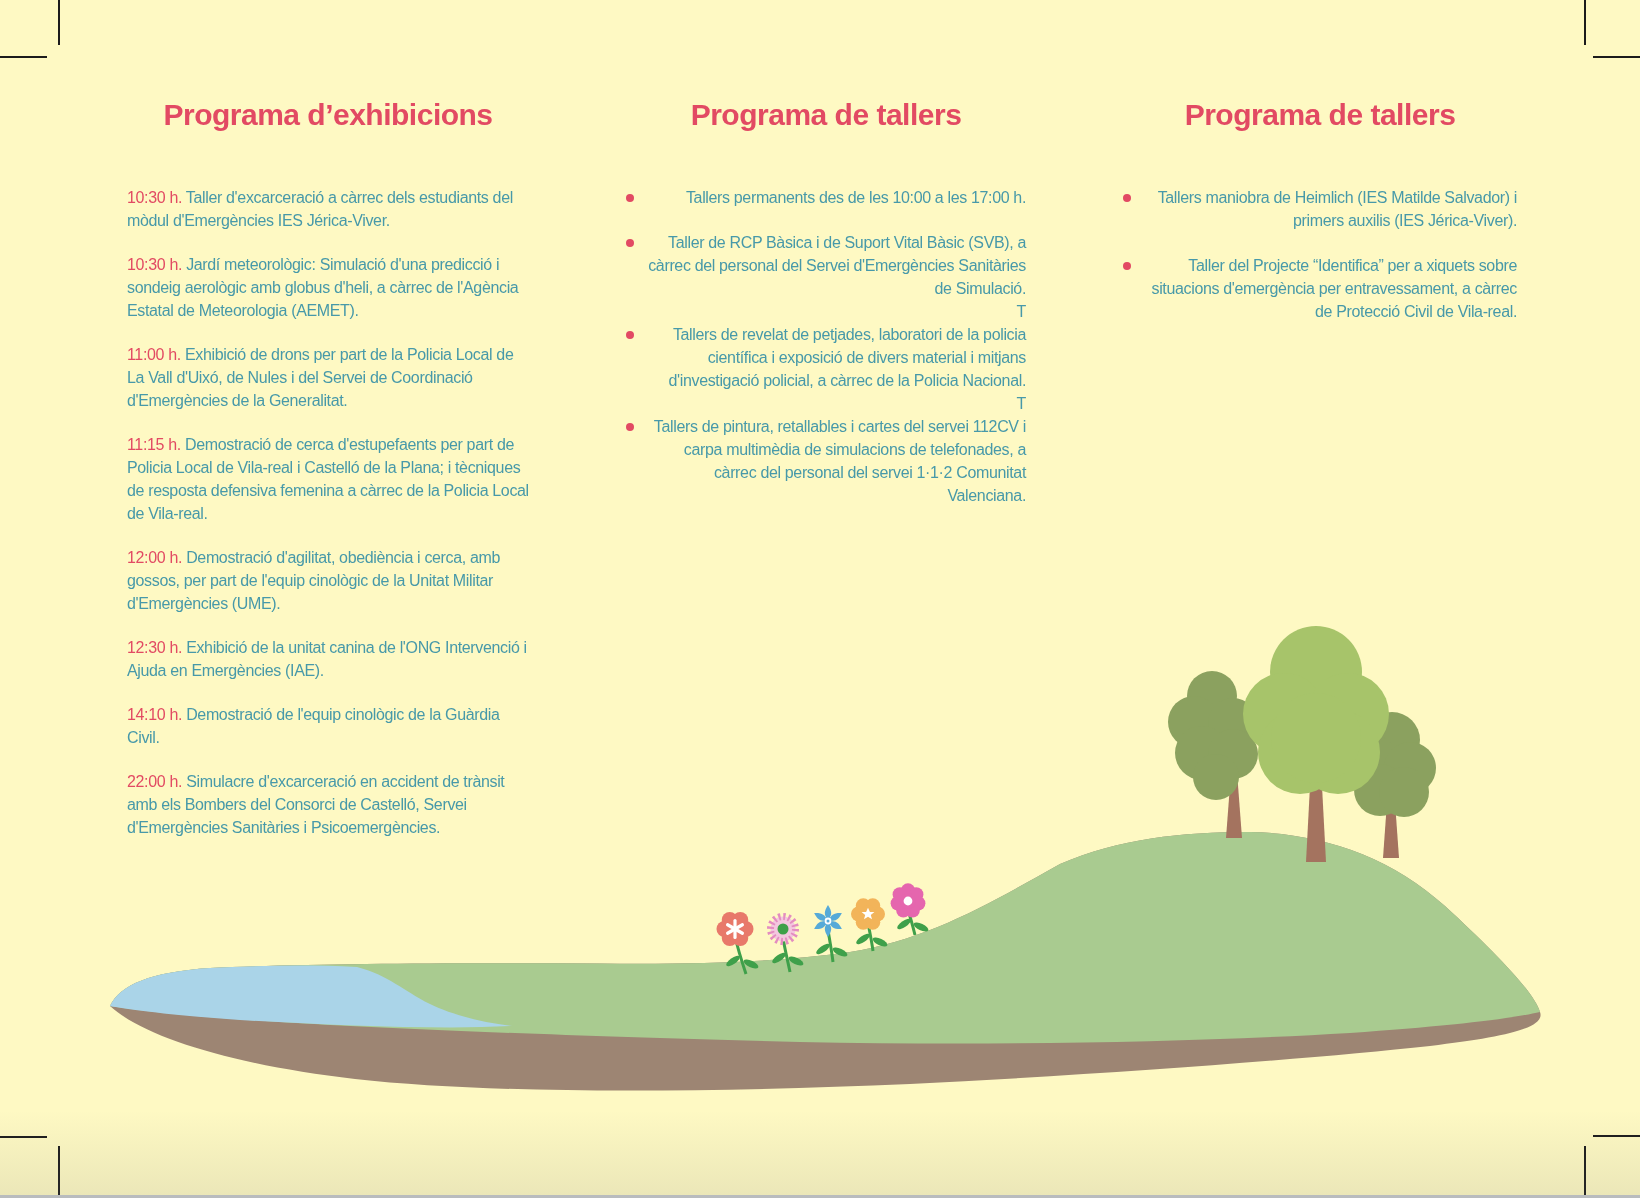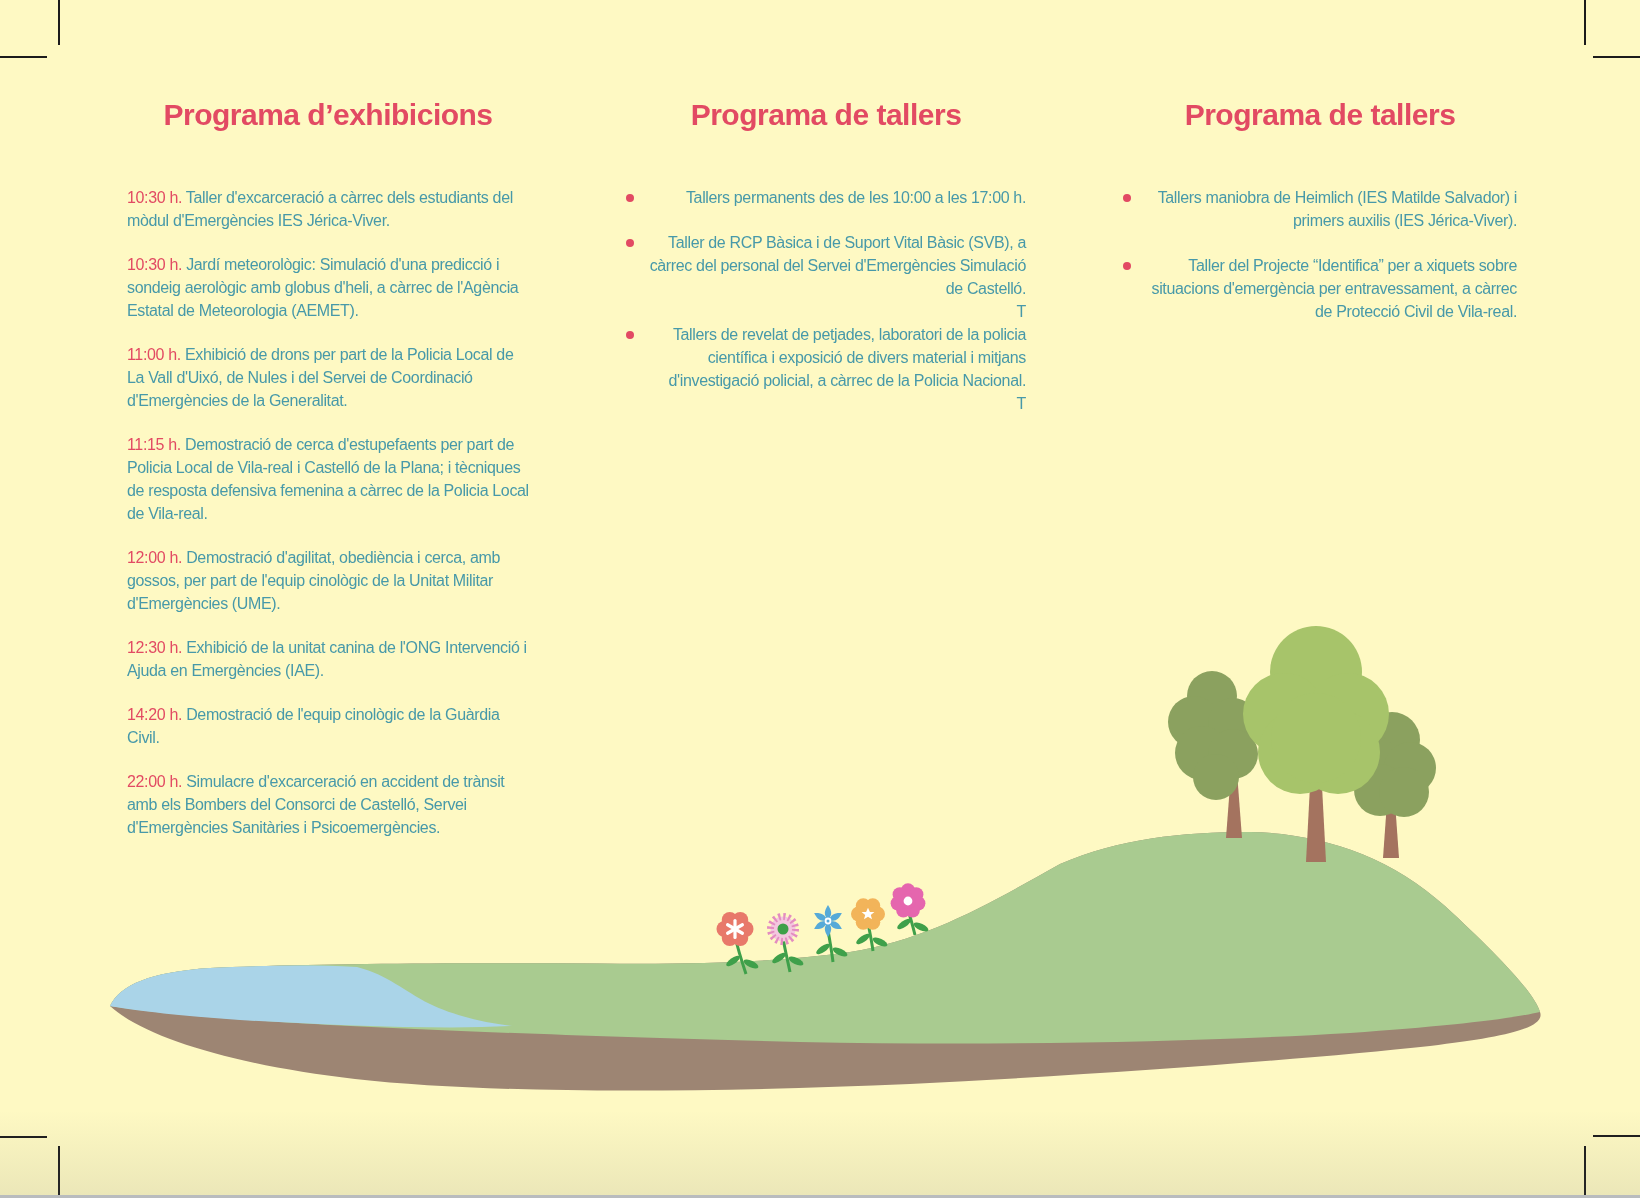--- a/index.html
+++ b/index.html
@@ -187,47 +187,53 @@
 
   <div class="col col-1">
     <h2 class="heading">Programa d’exhibicions</h2>
     <div class="items">
       <p class="sched-item"><span class="time">10:30 h.</span> <span>Taller d'excarceració a càrrec dels estudiants del mòdul d'Emergències IES Jérica-Viver.</span></p>
       <p class="sched-item"><span class="time">10:30 h.</span> <span>Jardí meteorològic: Simulació d'una predicció i sondeig aerològic amb globus d'heli, a càrrec de l'Agència Estatal de Meteorologia (AEMET).</span></p>
       <p class="sched-item"><span class="time">11:00 h.</span> <span>Exhibició de drons per part de la Policia Local de La Vall d'Uixó, de Nules i del Servei de Coordinació d'Emergències de la Generalitat.</span></p>
       <p class="sched-item"><span class="time">11:15 h.</span> <span>Demostració de cerca d'estupefaents per part de Policia Local de Vila-real i Castelló de la Plana; i tècniques de resposta defensiva femenina a càrrec de la Policia Local de Vila-real.</span></p>
       <p class="sched-item"><span class="time">12:00 h.</span> <span>Demostració d'agilitat, obediència i cerca, amb gossos, per part de l'equip cinològic de la Unitat Militar d'Emergències (UME).</span></p>
       <p class="sched-item"><span class="time">12:30 h.</span> <span>Exhibició de la unitat canina de l'ONG Intervenció i Ajuda en Emergències (IAE).</span></p>
-      <p class="sched-item"><span class="time">14:20 h.</span> <span>Demostració de l'equip cinològic de la Guàrdia Civil.</span></p>
+      <p class="sched-item"><span class="time">14:10 h.</span> <span>Demostració de l'equip cinològic de la Guàrdia Civil.</span></p>
       <p class="sched-item"><span class="time">22:00 h.</span> <span>Simulacre d'excarceració en accident de trànsit amb els Bombers del Consorci de Castelló, Servei d'Emergències Sanitàries i Psicoemergències.</span></p>
     </div>
   </div>
 
   <div class="col col-2">
     <h2 class="heading">Programa de tallers</h2>
     <div class="items">
       <div class="bullet-item">
         <span class="dot"></span>
         <div class="bullet-text">
             <p>Tallers permanents des de les 10:00 a les 17:00 h.</p>
           </div>
       </div>
       <div class="bullet-item has-trailer">
         <span class="dot"></span>
         <div class="bullet-text">
-          <p>Taller de RCP Bàsica i de Suport Vital Bàsic (SVB), a càrrec del personal del Servei d'Emergències Simulació de Castelló.</p>
+          <p>Taller de RCP Bàsica i de Suport Vital Bàsic (SVB), a càrrec del personal del Servei d'Emergències Sanitàries de Simulació.</p>
           <div class="trailer">T</div>
         </div>
       </div>
       <div class="bullet-item has-trailer">
         <span class="dot"></span>
         <div class="bullet-text">
           <p>Tallers de revelat de petjades, laboratori de la policia científica i exposició de divers material i mitjans d'investigació policial, a càrrec de la Policia Nacional.</p>
           <div class="trailer">T</div>
         </div>
+      </div>
+      <div class="bullet-item">
+        <span class="dot"></span>
+        <div class="bullet-text">
+            <p>Tallers de pintura, retallables i cartes del servei 112CV i carpa multimèdia de simulacions de telefonades, a càrrec del personal del servei 1·1·2 Comunitat Valenciana.</p>
+          </div>
       </div>
     </div>
   </div>
 
   <div class="col col-3">
     <h2 class="heading">Programa de tallers</h2>
     <div class="items">
       <div class="bullet-item">
         <span class="dot"></span>
         <div class="bullet-text">

